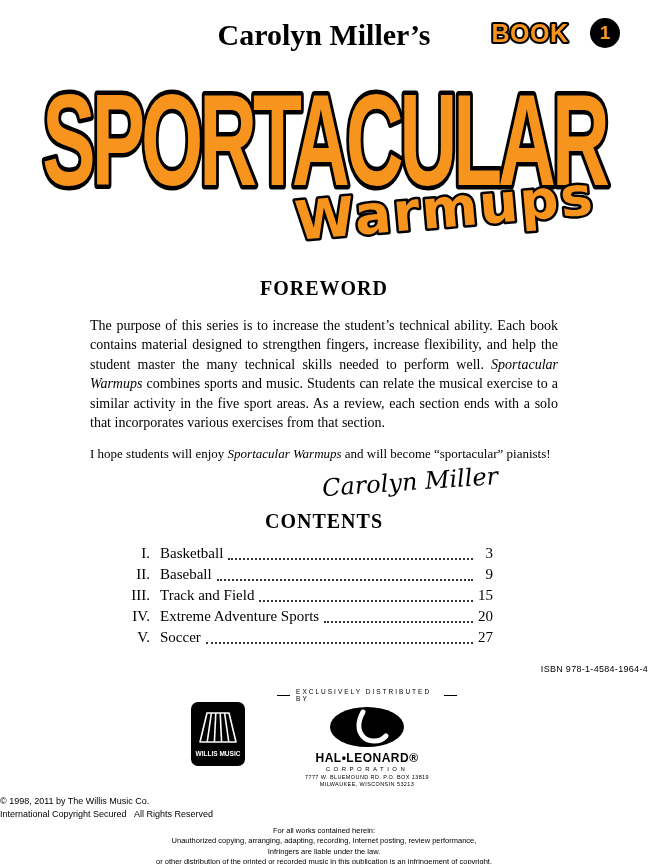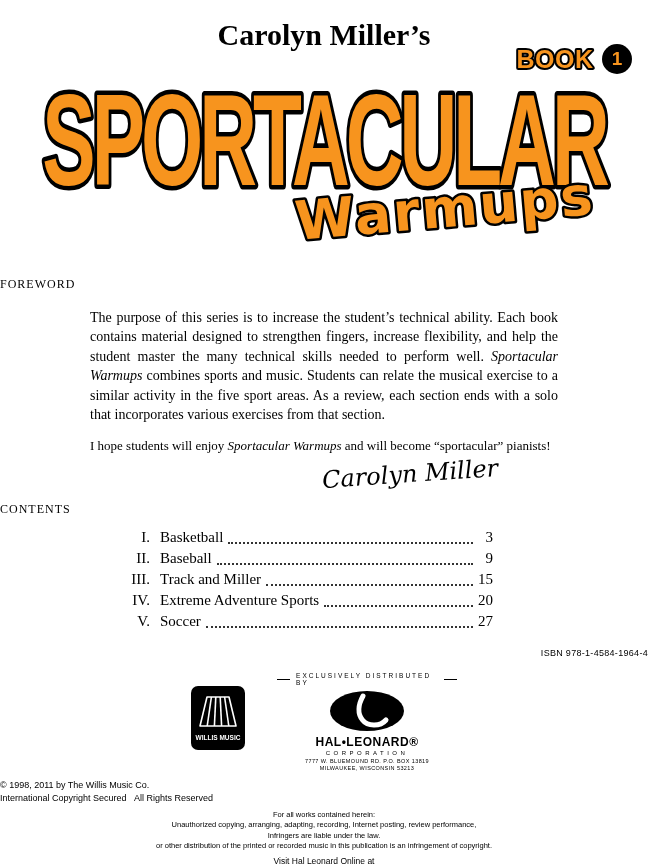--- a/index.html
+++ b/index.html
@@ -4,21 +4,21 @@
 <style>
   * { margin:0; padding:0; box-sizing:border-box; }
   html,body { background:#fff; }
   .page {
     position:relative; width:648px; height:864px; margin:0 auto;
     background:#fff; color:#000; overflow:hidden;
     font-family:"Liberation Serif", serif;
   }
 
   
-  .badge { position:absolute; top:16px; right:16px; display:flex; align-items:center; gap:6px;margin-top:26px; }
+  .badge { position:absolute; top:16px; right:28px; display:flex; align-items:center; gap:19px; }
   .badge-book-text {
     font-family:"Liberation Sans", sans-serif; font-weight:bold; font-size:25px;
     fill:#F7941E; stroke:#000; stroke-width:4px; paint-order:stroke; stroke-linejoin:round;
     letter-spacing:0.5px;
   }
   .badge-circle {
     width:30px; height:30px; border-radius:50%; background:#000; color:#F7941E;
     display:flex; align-items:center; justify-content:center;
     font-family:"Liberation Sans", sans-serif; font-weight:bold; font-size:19px;
   }
@@ -32,21 +32,21 @@
     letter-spacing:-5px;
   }
   .logo-sub-wrap { display:flex; justify-content:flex-end; padding-right:38px; margin-top:-26px; }
   .logo-sub-text {
     font-family:"DejaVu Sans", sans-serif; font-weight:bold; font-size:54px;
     fill:#F7941E; stroke:#000; stroke-width:5px; paint-order:stroke; stroke-linejoin:round;
     letter-spacing:2px;
   }
 
   
-  .section-heading { text-align:left; font-weight:normal; font-size:12px; letter-spacing:1px; }
+  .section-heading { text-align:center; font-weight:bold; font-size:20px; letter-spacing:1px; }
   .foreword-heading { margin-top:26px; }
   .body-col { margin:0 90px; }
   .paragraph { margin-top:16px; font-size:14px; line-height:1.4; text-align:justify; }
   .hope { margin-top:13px; font-size:13px; }
   .signature-row { display:flex; justify-content:flex-end; padding-right:60px; margin-top:6px; }
   .signature {
     font-family:"DejaVu Serif", serif; font-style:italic; font-size:24px;
     transform:rotate(-4deg); display:inline-block;
   }
 
@@ -130,21 +130,21 @@
       <span class="toc-page">3</span>
     </div>
     <div class="toc-row">
       <span class="toc-numeral">II.</span>
       <span class="toc-title">Baseball</span>
       <span class="toc-leader"></span>
       <span class="toc-page">9</span>
     </div>
     <div class="toc-row">
       <span class="toc-numeral">III.</span>
-      <span class="toc-title">Track and Miller</span>
+      <span class="toc-title">Track and Field</span>
       <span class="toc-leader"></span>
       <span class="toc-page">15</span>
     </div>
     <div class="toc-row">
       <span class="toc-numeral">IV.</span>
       <span class="toc-title">Extreme Adventure Sports</span>
       <span class="toc-leader"></span>
       <span class="toc-page">20</span>
     </div>
     <div class="toc-row">

